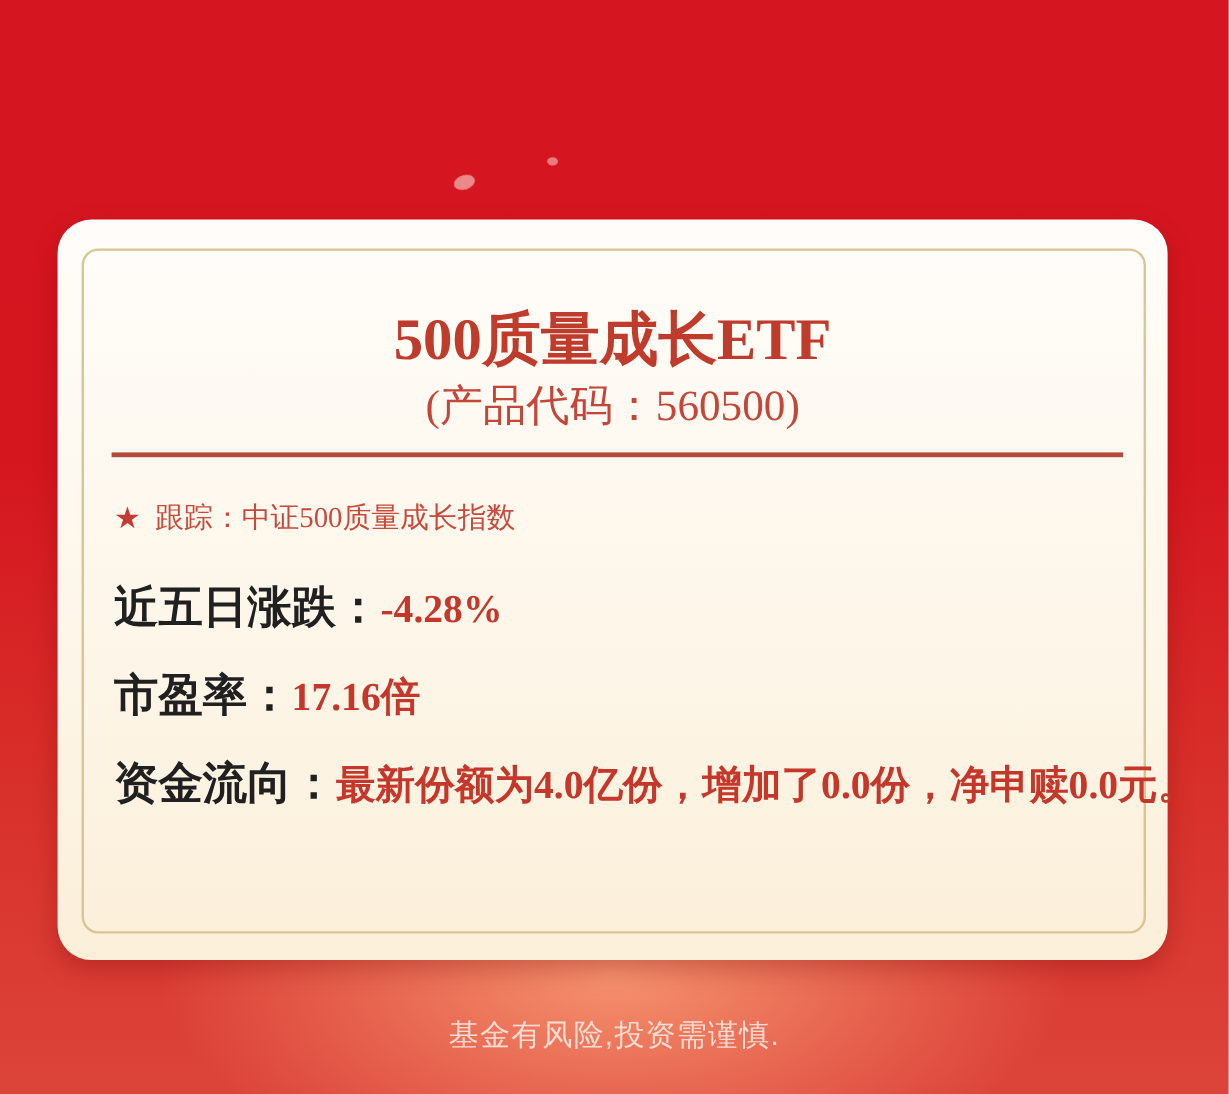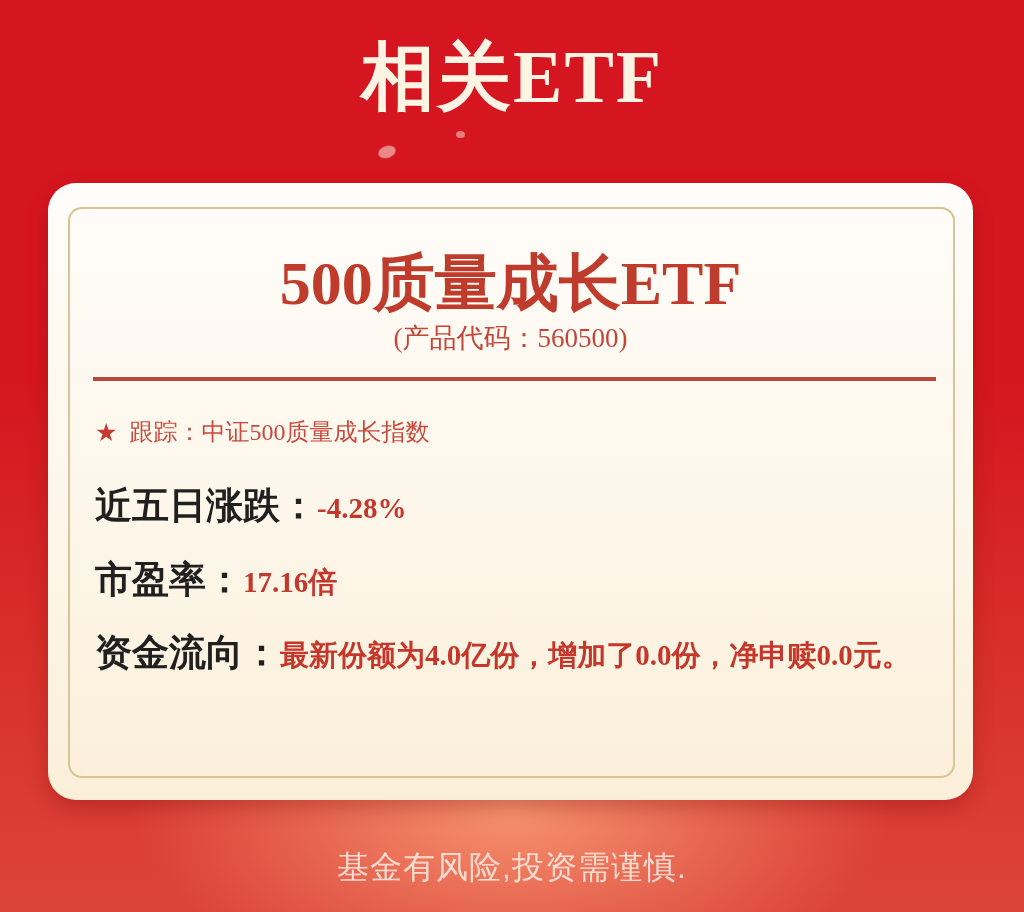--- a/index.html
+++ b/index.html
@@ -68,32 +68,32 @@
   }
   .card-title {
     position: absolute;
     top: 70px;
     left: 0;
     width: 100%;
     margin: 0;
     text-align: center;
     font-family: "Liberation Serif", serif;
     font-weight: 700;
-    font-size: 62px;
+    font-size: 49px;
     line-height: 60px;
     color: #bf3b2c;
   }
   .card-subtitle {
     position: absolute;
     top: 140px;
     left: 0;
     width: 100%;
     text-align: center;
     font-family: "Liberation Serif", serif;
-    font-size: 27px;
+    font-size: 36px;
     line-height: 31px;
     color: #c34638;
   }
   .divider {
     position: absolute;
     top: 194px;
     left: 45px;
     width: 843px;
     height: 4px;
     background: #b54a3c;
@@ -128,42 +128,41 @@
   .row-4 { top: 525px; }
   .stat-label {
     font-family: "Liberation Sans", sans-serif;
     font-weight: 700;
     font-size: 37px;
     color: #202020;
   }
   .stat-value {
     font-family: "Liberation Serif", serif;
     font-weight: 700;
-    font-size: 29px;
+    font-size: 33px;
     color: #c5372a;
   }
 
   
   .footer {
     position: absolute;
     top: 846px;
     left: 0;
     width: 100%;
     text-align: center;
-    font-size: 32px;
+    font-size: 25px;
     color: #f8dcd2;
     letter-spacing: 1px;
   }
 </style>
 </head>
 <body>
 
 <div class="page">
 
-  <h1 class="main-title">相关ETF</h1>
 
   <div class="dot dot-large"></div>
   <div class="dot dot-small"></div>
 
   <div class="card">
     <div class="card-border"></div>
 
     <h2 class="card-title">500质量成长ETF</h2>
     <div class="card-subtitle">(产品代码：560500)</div>
 

